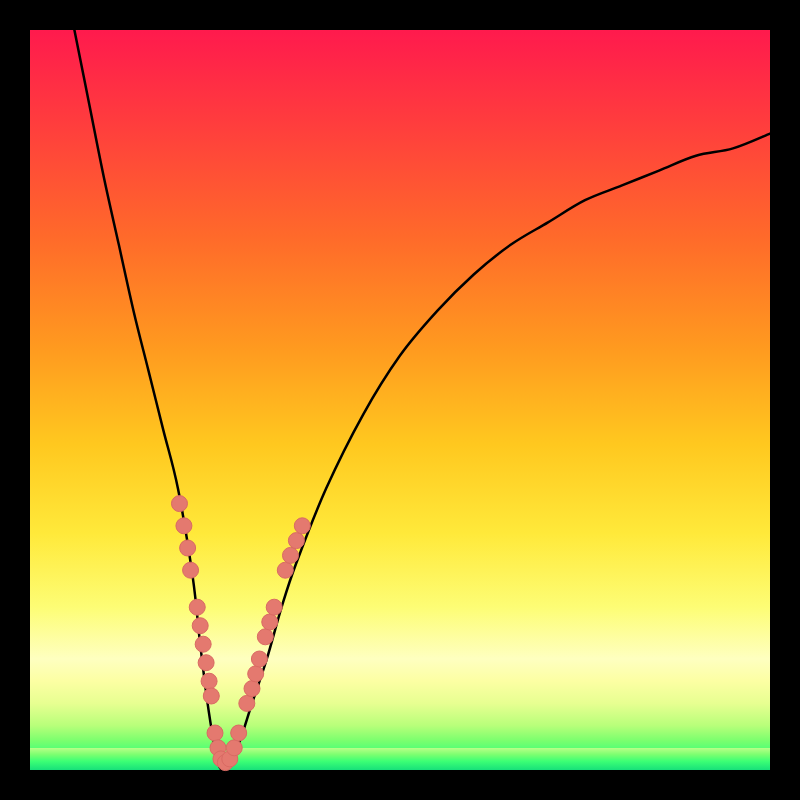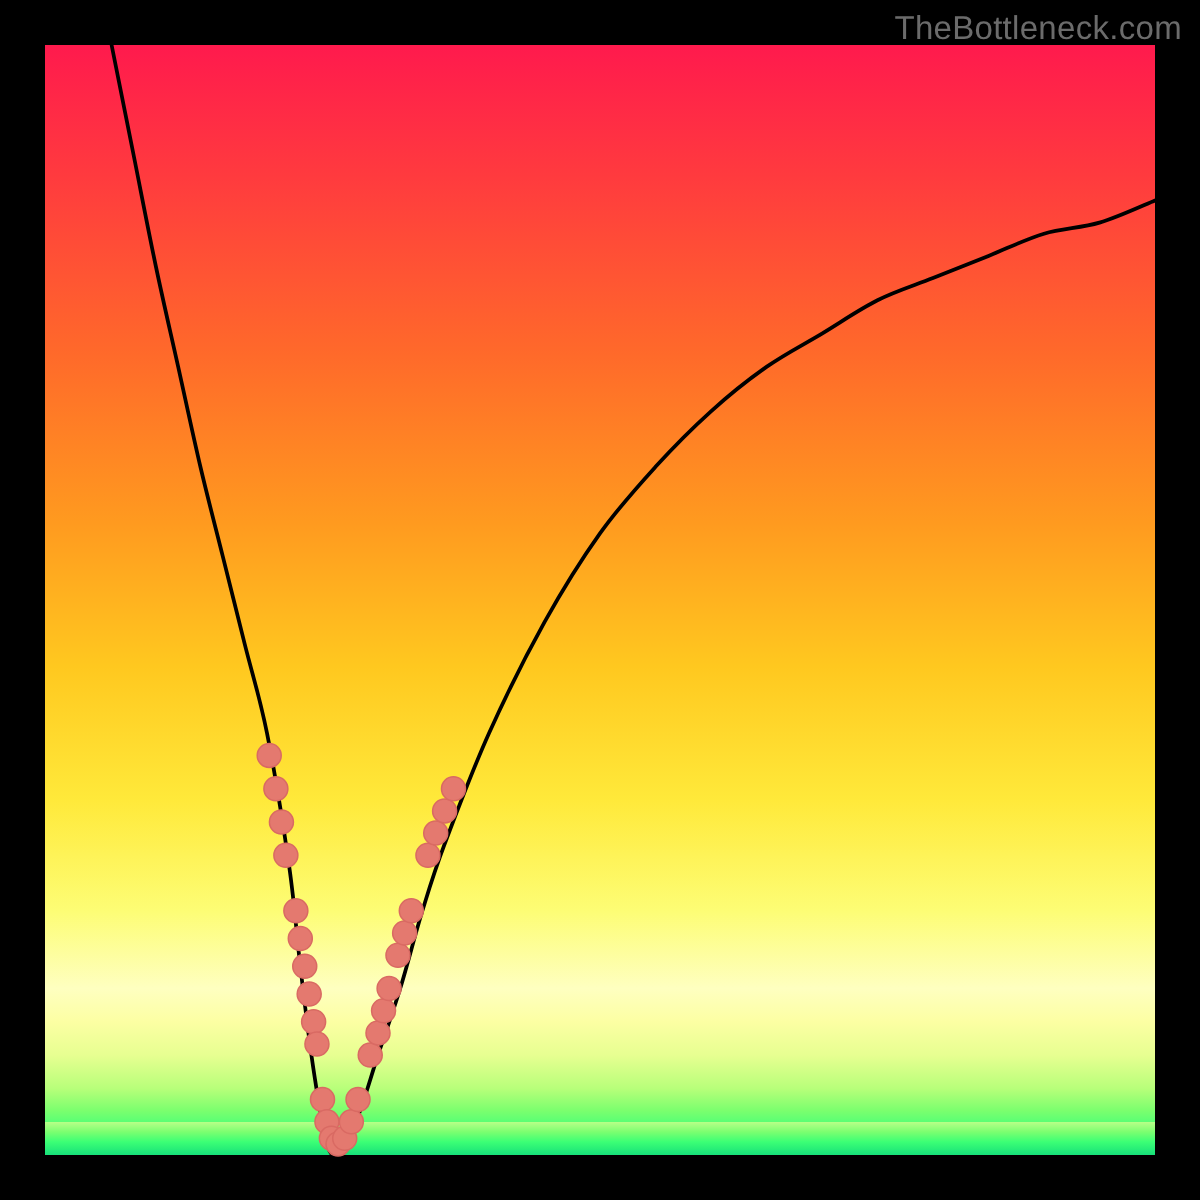--- a/index.html
+++ b/index.html
@@ -108,14 +108,13 @@
           <circle cx="235.32" cy="606.80" r="8" fill="#e4796f" stroke="#d96a63" stroke-width="1"></circle>
           <circle cx="239.76" cy="592.00" r="8" fill="#e4796f" stroke="#d96a63" stroke-width="1"></circle>
           <circle cx="244.20" cy="577.20" r="8" fill="#e4796f" stroke="#d96a63" stroke-width="1"></circle>
           <circle cx="255.30" cy="540.20" r="8" fill="#e4796f" stroke="#d96a63" stroke-width="1"></circle>
           <circle cx="260.48" cy="525.40" r="8" fill="#e4796f" stroke="#d96a63" stroke-width="1"></circle>
           <circle cx="266.40" cy="510.60" r="8" fill="#e4796f" stroke="#d96a63" stroke-width="1"></circle>
           <circle cx="272.32" cy="495.80" r="8" fill="#e4796f" stroke="#d96a63" stroke-width="1"></circle>
         </g>
     </svg>
   </div>
-  <div class="watermark">TheBottleneck.com</div>
 </div>
 
 </body></html>

